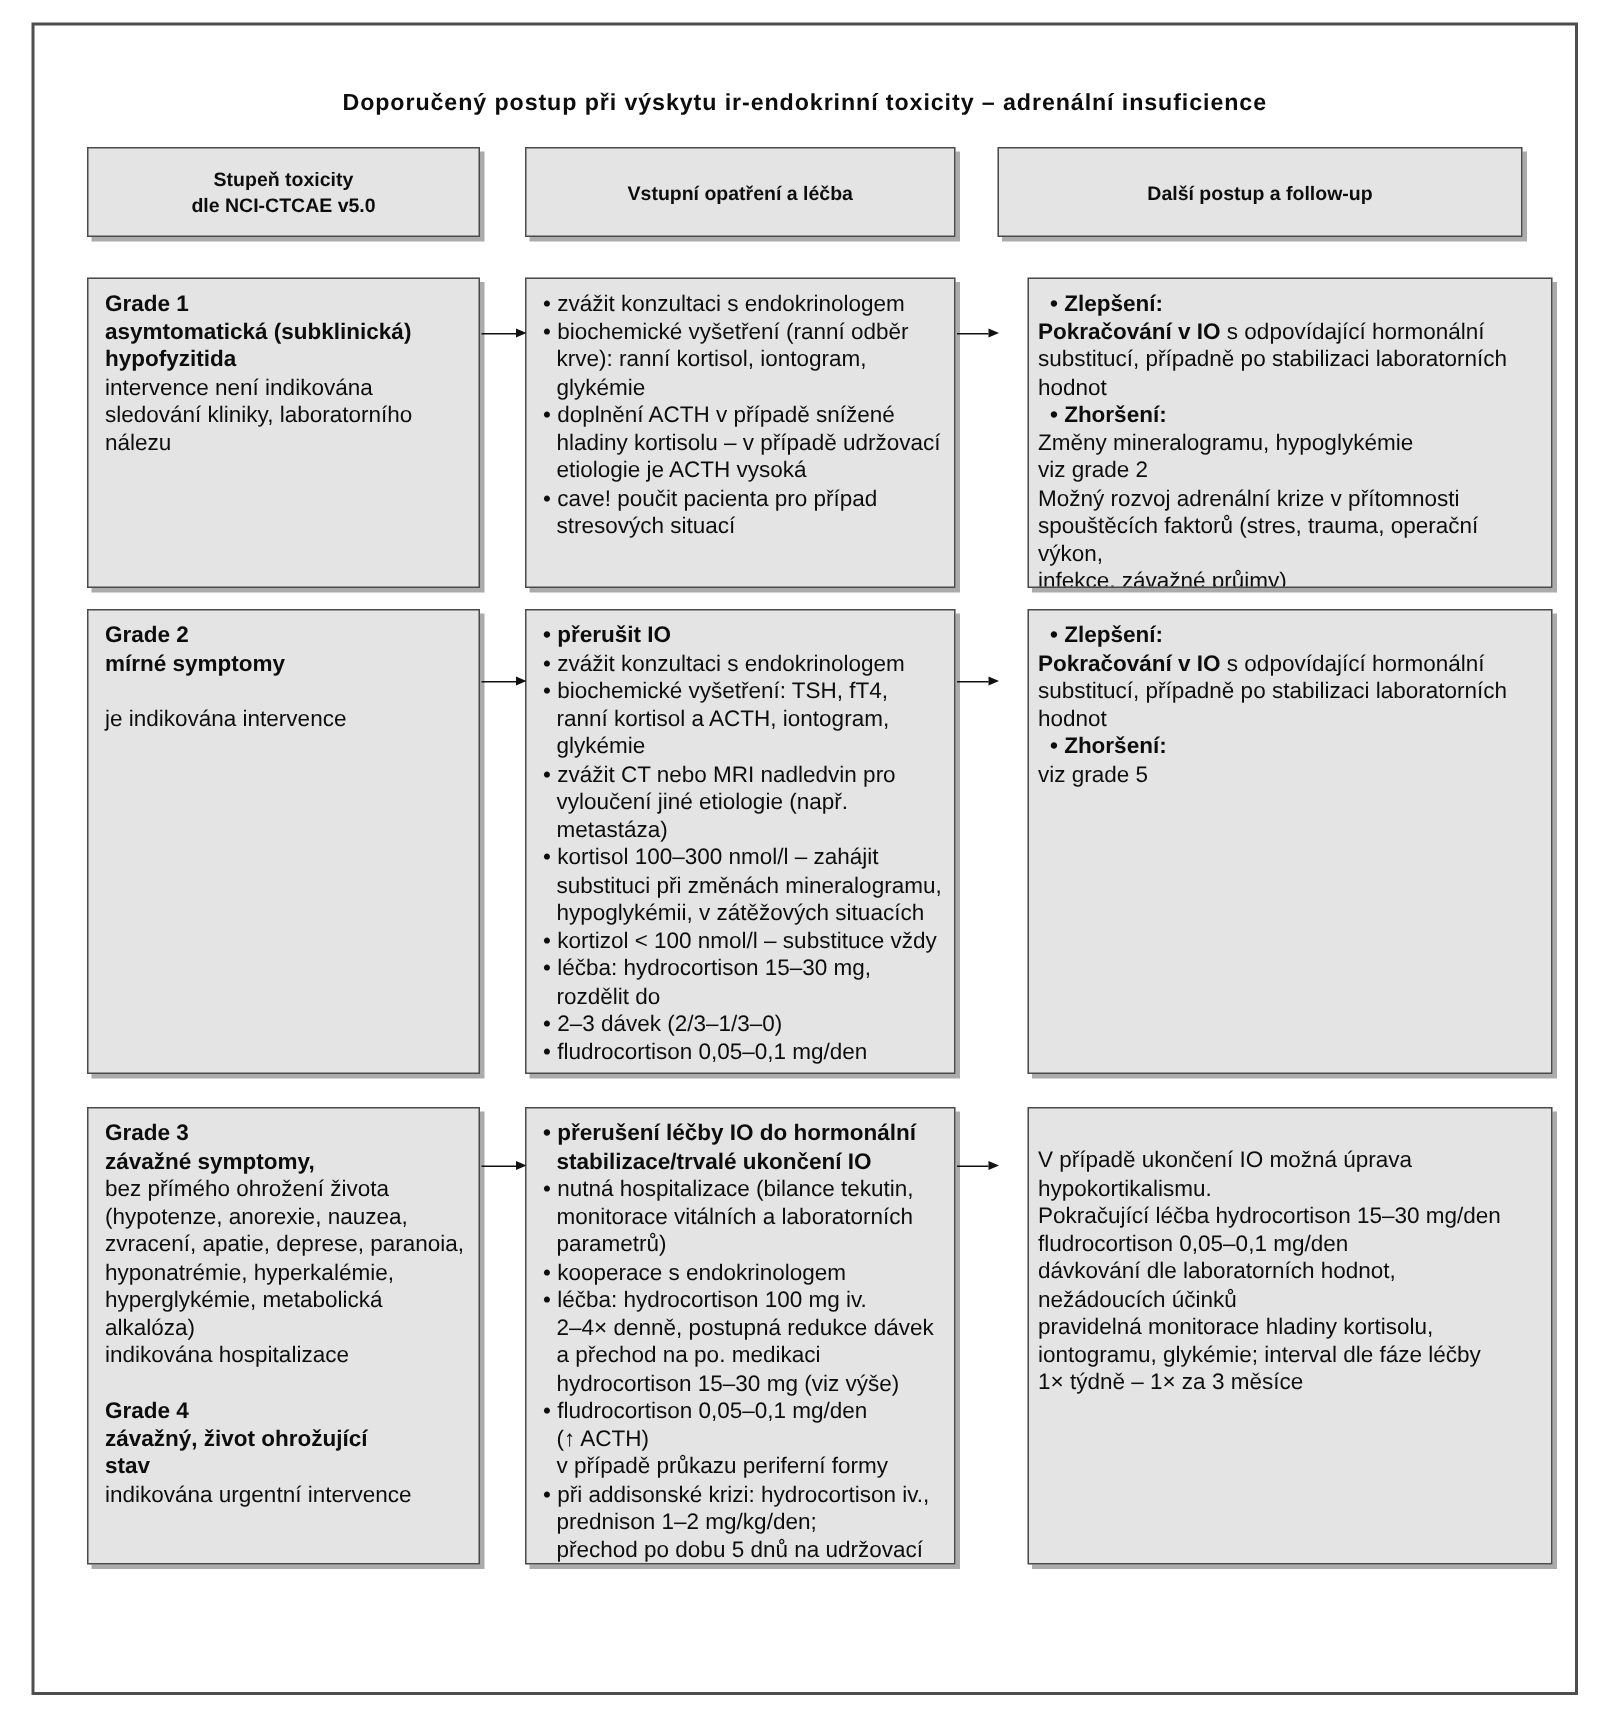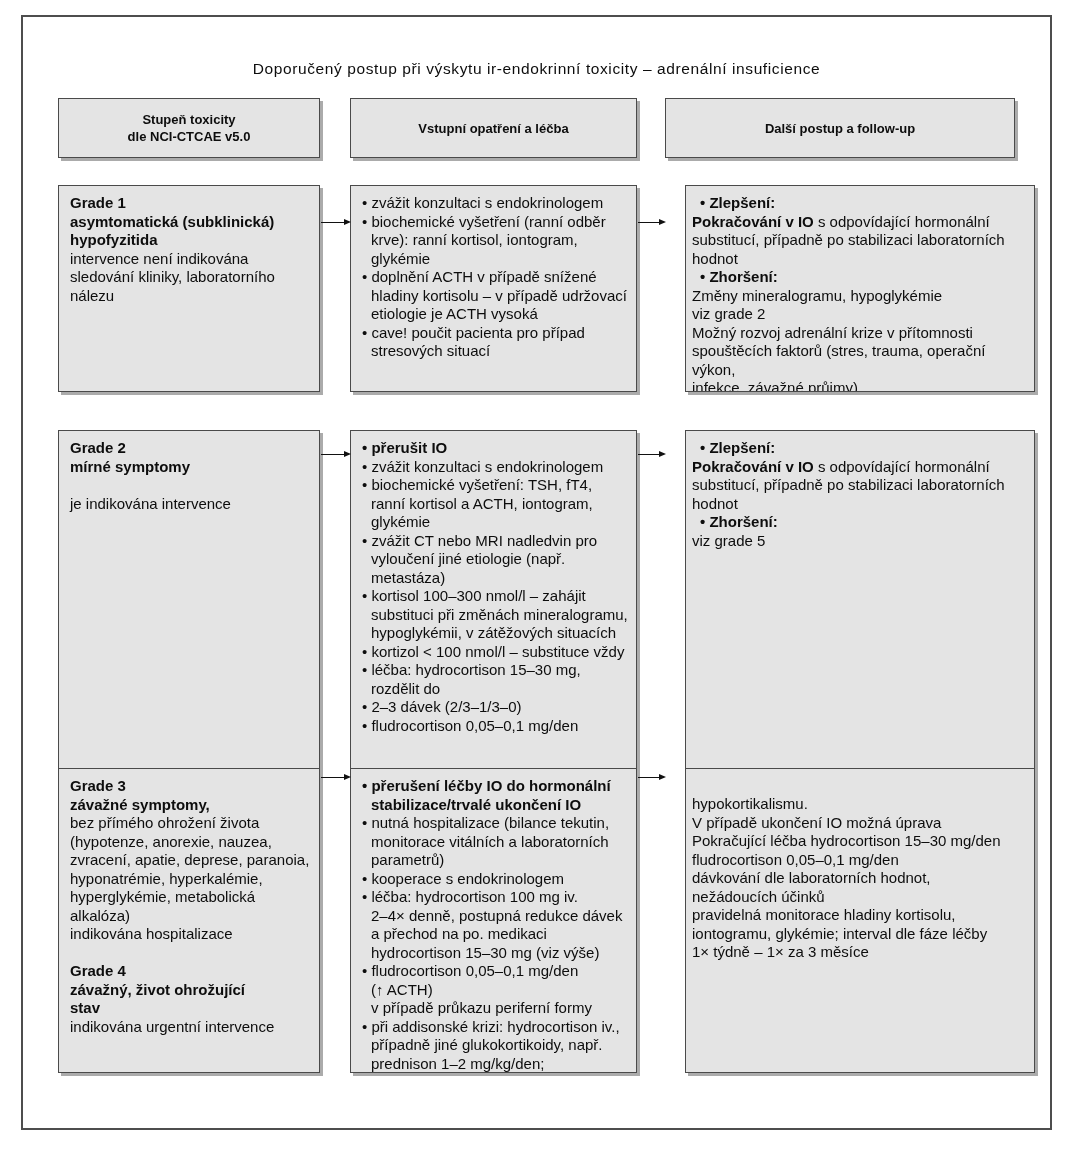--- a/index.html
+++ b/index.html
@@ -1,30 +1,30 @@
 <!DOCTYPE html>
 <html><head>
 <meta charset="utf-8">
 <style>
   html,body{margin:0;padding:0;background:#ffffff;}
   body{width:1072px;height:1154px;position:relative;font-family:"Liberation Sans",sans-serif;color:#0d0d0d;}
   .page{position:absolute;inset:0;}
   .frame{position:absolute;left:21px;top:15px;width:1027px;height:1111px;border:2px solid #4e4e4e;}
   .title{position:absolute;left:21px;top:60px;width:1031px;text-align:center;
-         font-weight:400;font-size:15.5px;letter-spacing:.6px;}
+         font-weight:700;font-size:15.5px;letter-spacing:.6px;}
   .box{position:absolute;box-sizing:border-box;background:#e4e4e4;border:1px solid #4a4a4a;
        box-shadow:3px 3px 0 #ababab;}
   .c1{left:58px;width:262px}
   .c2{left:350px;width:287px}
   .c3{left:665px;width:350px}
   .header{top:98px;height:60px;display:flex;flex-direction:column;justify-content:center;
           align-items:center;font-weight:700;font-size:13px;line-height:17px;text-align:center;}
   .r1{top:185px;height:207px}
-  .r2{top:430px;height:356px}
-  .r3{top:768px;height:305px}
+  .r2{top:406px;height:310px}
+  .r3{top:738px;height:305px}
   .content{font-size:15px;line-height:18.5px;padding:8px 6px 6px 11px;overflow:hidden;}
   .c3.content{padding-left:6px;margin-left:20px;}
   .pt{padding-top:26px;}
   .b{font-weight:700;}
   .line{min-height:18.5px;}
   .bullet{padding-left:9px;text-indent:-9px;}
   .bullet::before{content:"\2022\a0";}
   .cont{padding-left:9px;}
   .indent{margin-left:8px;}
   .gap{margin-top:18.5px;}
@@ -139,28 +139,27 @@
       <div class="line cont"><span>parametrů)</span></div>
       <div class="line bullet"><span>kooperace s endokrinologem</span></div>
       <div class="line bullet"><span>léčba: hydrocortison 100 mg iv.</span></div>
       <div class="line cont"><span>2–4× denně, postupná redukce dávek</span></div>
       <div class="line cont"><span>a přechod na po. medikaci</span></div>
       <div class="line cont"><span>hydrocortison 15–30 mg (viz výše)</span></div>
       <div class="line bullet"><span>fludrocortison 0,05–0,1 mg/den</span></div>
       <div class="line cont"><span>(↑ ACTH)</span></div>
       <div class="line cont"><span>v případě průkazu periferní formy</span></div>
       <div class="line bullet"><span>při addisonské krizi: hydrocortison iv.,</span></div>
-      <div class="line cont"><span>případně jiné glukokortikoidy, např.</span></div>
       <div class="line cont"><span>prednison 1–2 mg/kg/den;</span></div>
       <div class="line cont"><span>přechod po dobu 5 dnů na udržovací</span></div>
       <div class="line cont"><span>dávku dle kliniky</span></div>
     </div>
     <div class="box content c3 r3 pt">
+      <div class="line"><span>V případě ukončení IO možná úprava</span></div>
       <div class="line"><span>hypokortikalismu.</span></div>
-      <div class="line"><span>V případě ukončení IO možná úprava</span></div>
       <div class="line"><span>Pokračující léčba hydrocortison 15–30 mg/den</span></div>
       <div class="line"><span>fludrocortison 0,05–0,1 mg/den</span></div>
       <div class="line"><span>dávkování dle laboratorních hodnot,</span></div>
       <div class="line"><span>nežádoucích účinků</span></div>
       <div class="line"><span>pravidelná monitorace hladiny kortisolu,</span></div>
       <div class="line"><span>iontogramu, glykémie; interval dle fáze léčby</span></div>
       <div class="line"><span>1× týdně – 1× za 3 měsíce</span></div>
     </div>
     <div class="arrow g1 ar3"></div>
     <div class="arrow g2 ar3"></div>

